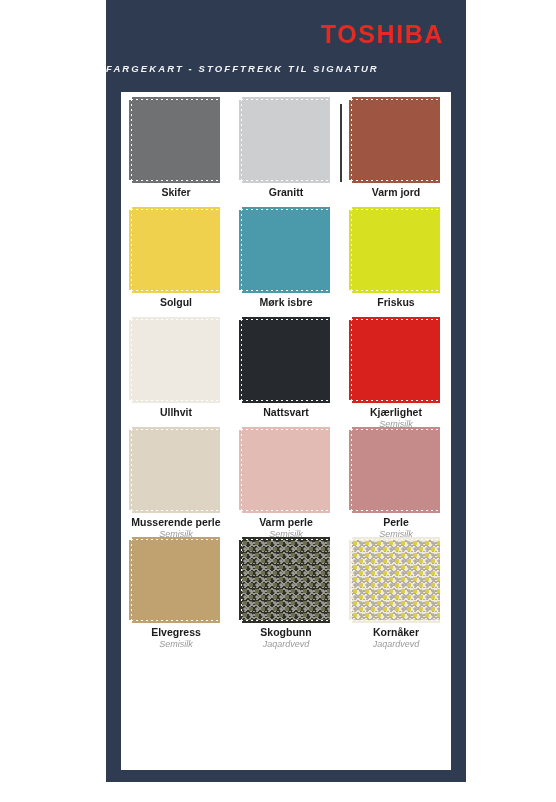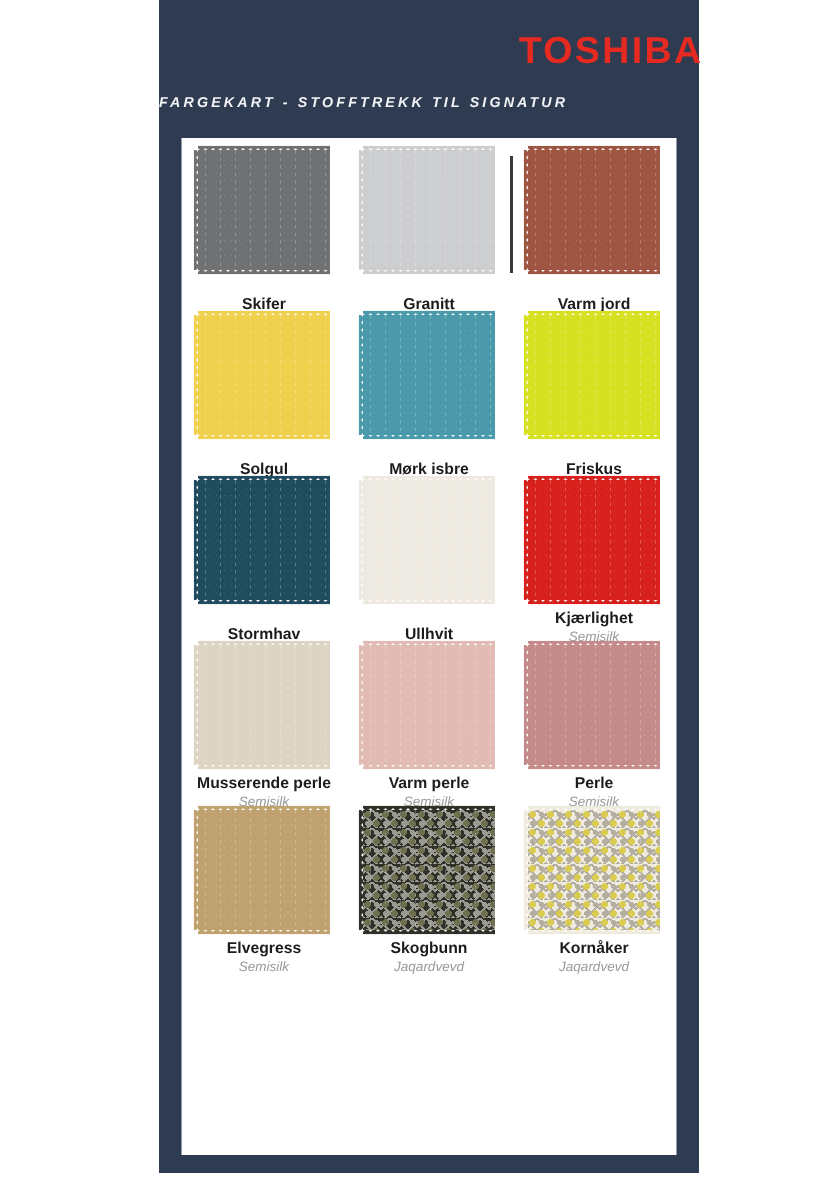--- a/index.html
+++ b/index.html
@@ -33,21 +33,20 @@
     box-sizing: border-box;
   }
 
   
   #poster-header {
     position: absolute;
     left: 0;
     top: 0;
     width: 100%;
     height: 104px;
-    padding-left: 25px;
   }
 
   #brand-logo {
     position: absolute;
     right: 22px;
     top: 22px;
     color: #e62a22;
     font-size: 25px;
     font-weight: bold;
     letter-spacing: 1.6px;
@@ -90,21 +89,20 @@
     grid-auto-rows: 110px;
     column-gap: 0px;
     row-gap: 0px;
   }
 
   .swatch-cell {
     position: relative;
     display: flex;
     flex-direction: column;
     align-items: center;
-    justify-content: space-between;
   }
 
   
   .swatch-chip-wrap {
     position: relative;
     width: 88px;
     height: 80px;
   }
 
   .swatch-chip {
@@ -272,40 +270,40 @@
               <div class="edge edge-top" style="background-color: rgb(215, 224, 33);"></div>
               <div class="edge edge-bottom" style="background-color: rgb(215, 224, 33);"></div>
               <div class="edge edge-left" style="background-color: rgb(215, 224, 33);"></div>
               <div class="edge edge-right" style="background-color: rgb(215, 224, 33);"></div>
               <div class="swatch-chip" style="background-color: rgb(215, 224, 33);"></div>
             </div>
             <div class="swatch-label">Friskus</div>
           </div>
           <div class="swatch-cell">
             <div class="swatch-chip-wrap">
-              <div class="edge edge-top" style="background-color: rgb(31, 77, 95);"></div>
-              <div class="edge edge-bottom" style="background-color: rgb(31, 77, 95);"></div>
-              <div class="edge edge-left" style="background-color: rgb(31, 77, 95);"></div>
-              <div class="edge edge-right" style="background-color: rgb(31, 77, 95);"></div>
-              <div class="swatch-chip" style="background-color: rgb(31, 77, 95);"></div>
-            </div>
-            <div class="swatch-label">Stormhav</div>
-          </div>
-          <div class="swatch-cell">
-            <div class="swatch-chip-wrap">
               <div class="edge edge-top" style="background-color: rgb(238, 234, 225);"></div>
               <div class="edge edge-bottom" style="background-color: rgb(238, 234, 225);"></div>
               <div class="edge edge-left" style="background-color: rgb(238, 234, 225);"></div>
               <div class="edge edge-right" style="background-color: rgb(238, 234, 225);"></div>
               <div class="swatch-chip" style="background-color: rgb(238, 234, 225);"></div>
             </div>
             <div class="swatch-label">Ullhvit</div>
           </div>
           <div class="swatch-cell">
             <div class="swatch-chip-wrap">
+              <div class="edge edge-top" style="background-color: rgb(38, 42, 46);"></div>
+              <div class="edge edge-bottom" style="background-color: rgb(38, 42, 46);"></div>
+              <div class="edge edge-left" style="background-color: rgb(38, 42, 46);"></div>
+              <div class="edge edge-right" style="background-color: rgb(38, 42, 46);"></div>
+              <div class="swatch-chip" style="background-color: rgb(38, 42, 46);"></div>
+            </div>
+            <div class="swatch-label">Nattsvart</div>
+          </div>
+          <div class="swatch-cell">
+            <div class="swatch-chip-wrap">
               <div class="edge edge-top" style="background-color: rgb(216, 33, 28);"></div>
               <div class="edge edge-bottom" style="background-color: rgb(216, 33, 28);"></div>
               <div class="edge edge-left" style="background-color: rgb(216, 33, 28);"></div>
               <div class="edge edge-right" style="background-color: rgb(216, 33, 28);"></div>
               <div class="swatch-chip" style="background-color: rgb(216, 33, 28);"></div>
             </div>
             <div class="swatch-label">Kjærlighet</div>
             <div class="swatch-sublabel">Semisilk</div>
           </div>
           <div class="swatch-cell">

